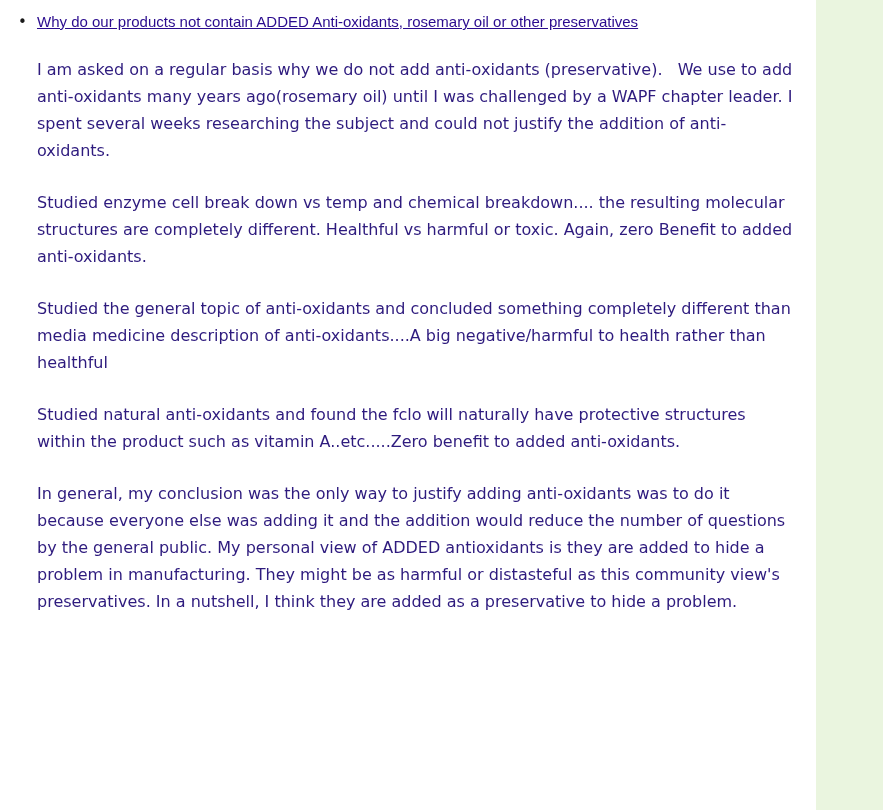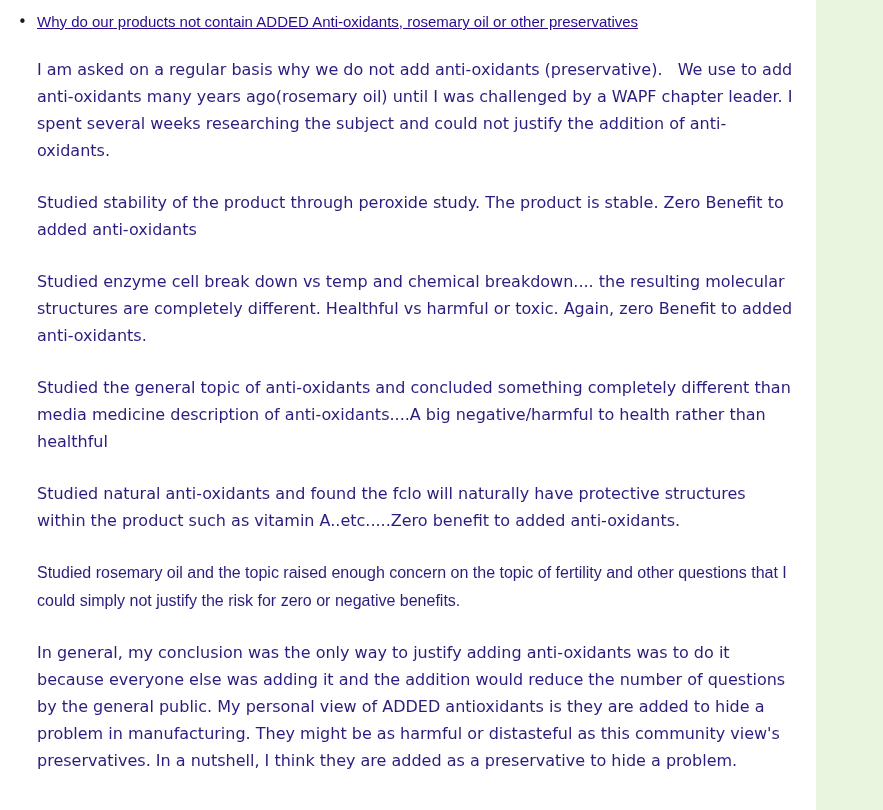--- a/index.html
+++ b/index.html
@@ -88,22 +88,20 @@
 
   <div class="content">
 
     <div class="topic-row">
       <span class="bullet">•</span>
       <a class="topic-link">Why do our products not contain ADDED Anti-oxidants, rosemary oil or other preservatives</a>
     </div>
 
     <div class="paragraphs">
       <p>I am asked on a regular basis why we do not add anti-oxidants (preservative).   We use to add anti-oxidants many years ago(rosemary oil) until I was challenged by a WAPF chapter leader. I spent several weeks researching the subject and could not justify the addition of anti-oxidants.</p>
-      <p>Studied stability of the product through peroxide study. The product is stable. Zero Benefit to added anti-oxidants</p>
       <p>Studied enzyme cell break down vs temp and chemical breakdown.... the resulting molecular structures are completely different. Healthful vs harmful or toxic. Again, zero Benefit to added anti-oxidants.</p>
       <p>Studied the general topic of anti-oxidants and concluded something completely different than media medicine description of anti-oxidants....A big negative/harmful to health rather than healthful</p>
       <p>Studied natural anti-oxidants and found the fclo will naturally have protective structures within the product such as vitamin A..etc.....Zero benefit to added anti-oxidants.</p>
-      <p class="alt-font">Studied rosemary oil and the topic raised enough concern on the topic of fertility and other questions that I could simply not justify the risk for zero or negative benefits.</p>
       <p>In general, my conclusion was the only way to justify adding anti-oxidants was to do it because everyone else was adding it and the addition would reduce the number of questions by the general public. My personal view of ADDED antioxidants is they are added to hide a problem in manufacturing. They might be as harmful or distasteful as this community view's preservatives. In a nutshell, I think they are added as a preservative to hide a problem.</p>
     </div>
 
   </div>
 </div>
 
 </body></html>

